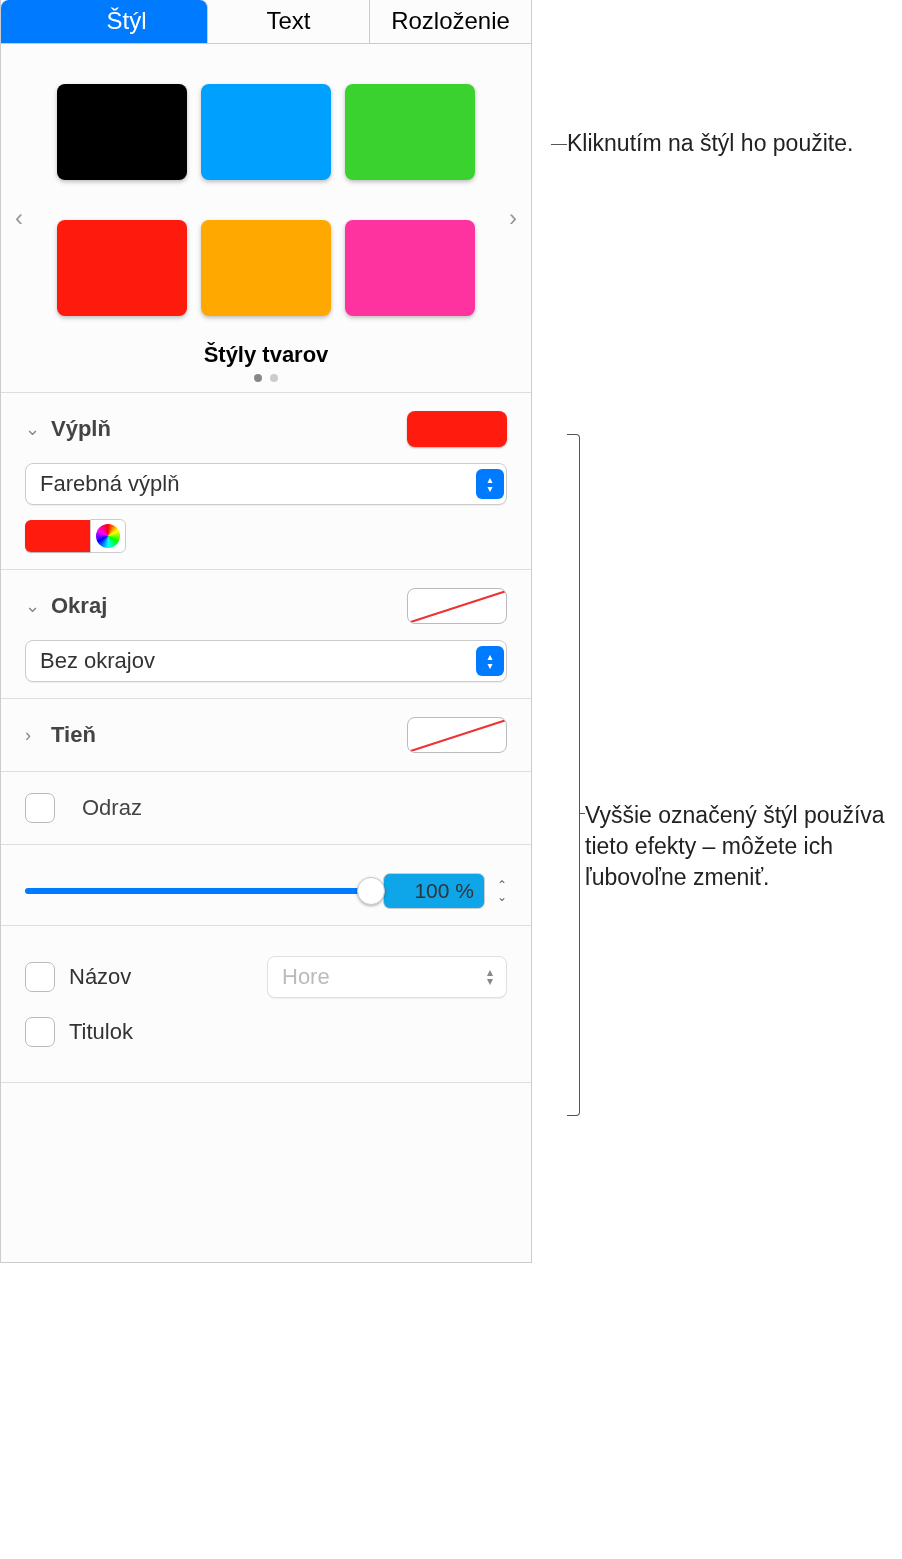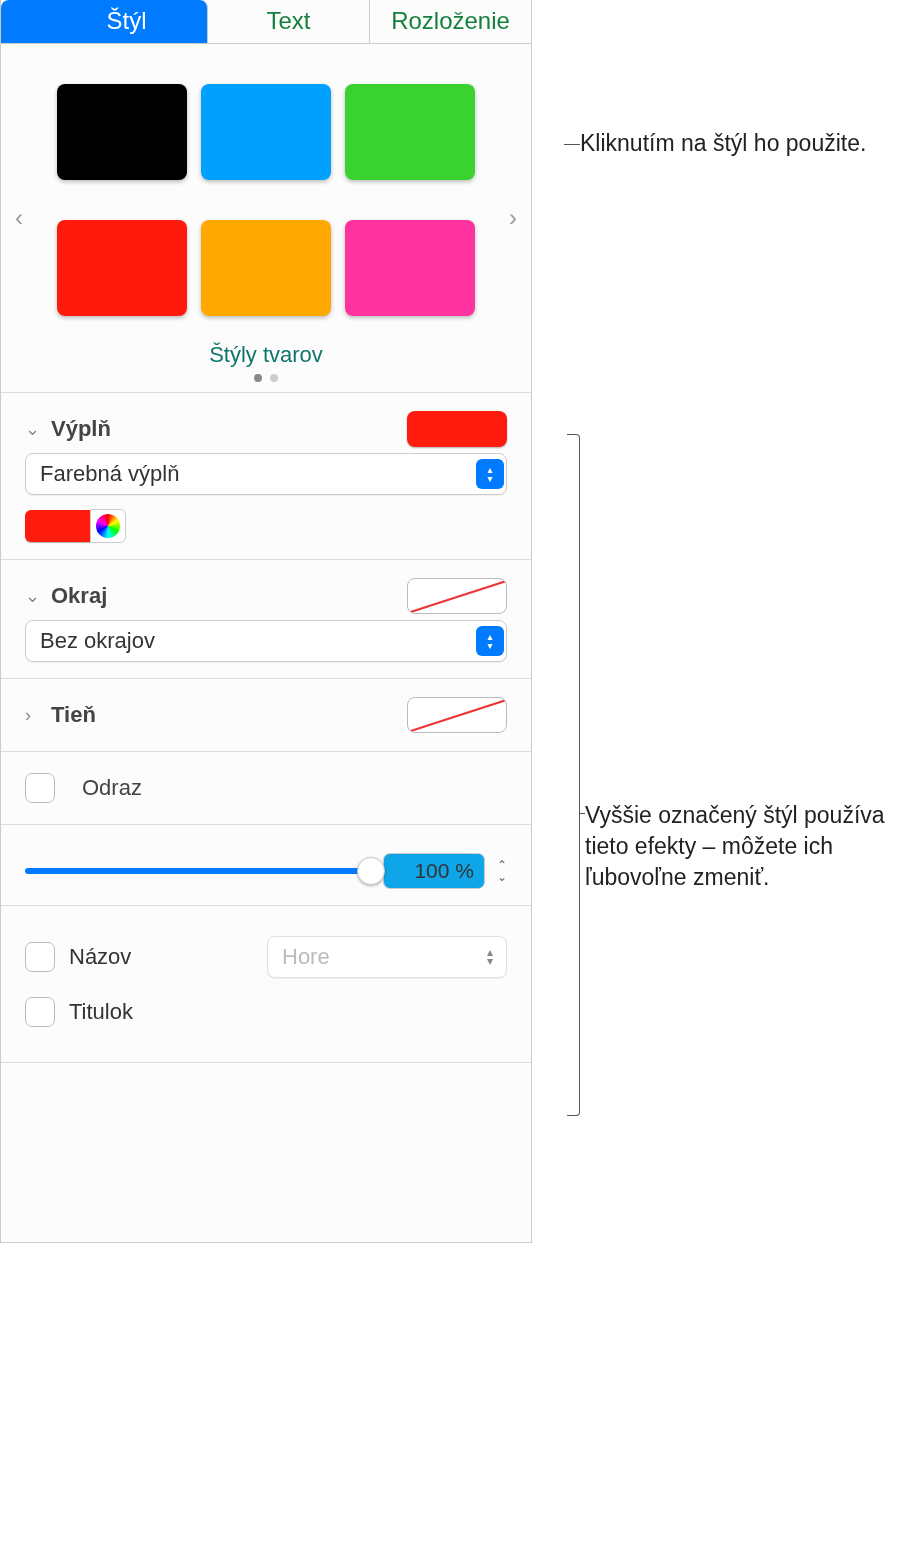--- a/index.html
+++ b/index.html
@@ -31,21 +31,21 @@
   .tabs {
     display: flex;
     border-bottom: 1px solid #ccc;
     height: 44px;
   }
   .tab {
     flex: 1;
     text-align: center;
     line-height: 42px;
     font-size: 24px;
-    color: #15803d;
+    color: #000000;
     border-right: 1px solid #ccc;
     user-select: none;
   }
   .tab:last-child { border-right: none; }
   .tab.active {
     background: #007aff;
     color: #fff;
     border-radius: 8px 8px 0 0;
     padding-left: 45px;
   }
@@ -75,22 +75,22 @@
     color: #999;
     font-size: 24px;
     user-select: none;
     width: 24px; text-align: center;
   }
   .arrow.left { left: 6px; }
   .arrow.right { right: 6px; }
 
   .styles-label {
     text-align: center;
-    font-weight: 400;
-    color: #0f766e;
+    font-weight: 700;
+    color: #000000;
     margin-top: 26px;
     font-size: 22px;
   }
   .dots {
     text-align: center;
     margin-top: 6px;
     display: flex;
     justify-content: center;
     gap: 8px;
   }
@@ -145,21 +145,21 @@
   .popup {
     width: 100%;
     height: 42px;
     border: 1px solid #ccc;
     border-radius: 8px;
     background: #fff;
     display: flex;
     align-items: center;
     justify-content: space-between;
     padding: 0 2px 0 14px;
-    margin-top: 4px;
+    margin-top: 14px;
     font-size: 22px;
     box-shadow: 0 1px 1px rgba(0,0,0,0.06);
   }
   .popup .arrows {
     width: 28px; height: 30px;
     border-radius: 6px;
     background: #007aff;
     color: #fff;
     display: flex; flex-direction: column; align-items: center; justify-content: center;
     font-size: 10px; line-height: 9px;
@@ -395,21 +395,21 @@
           <span class="checkbox"></span>
           <span>Titulok</span>
         </div>
       </div>
     </div>
 
     <div class="section" style="border-top:1px solid #ddd; height:180px"></div>
   </div>
 
   <div class="callouts">
-    <div class="callout" style="top:128px;left:48px">
+    <div class="callout" style="top:128px;left:35px">
       <div class="line"></div>
       <span>Kliknutím na štýl ho použite.</span>
     </div>
     <div class="callout bracket" style="top:800px;left:53px;width:330px">
       <div class="tick"></div>
       <span>Vyššie označený štýl používa tieto efekty – môžete ich ľubovoľne zmeniť.</span>
     </div>
   </div>
 </div>
 

